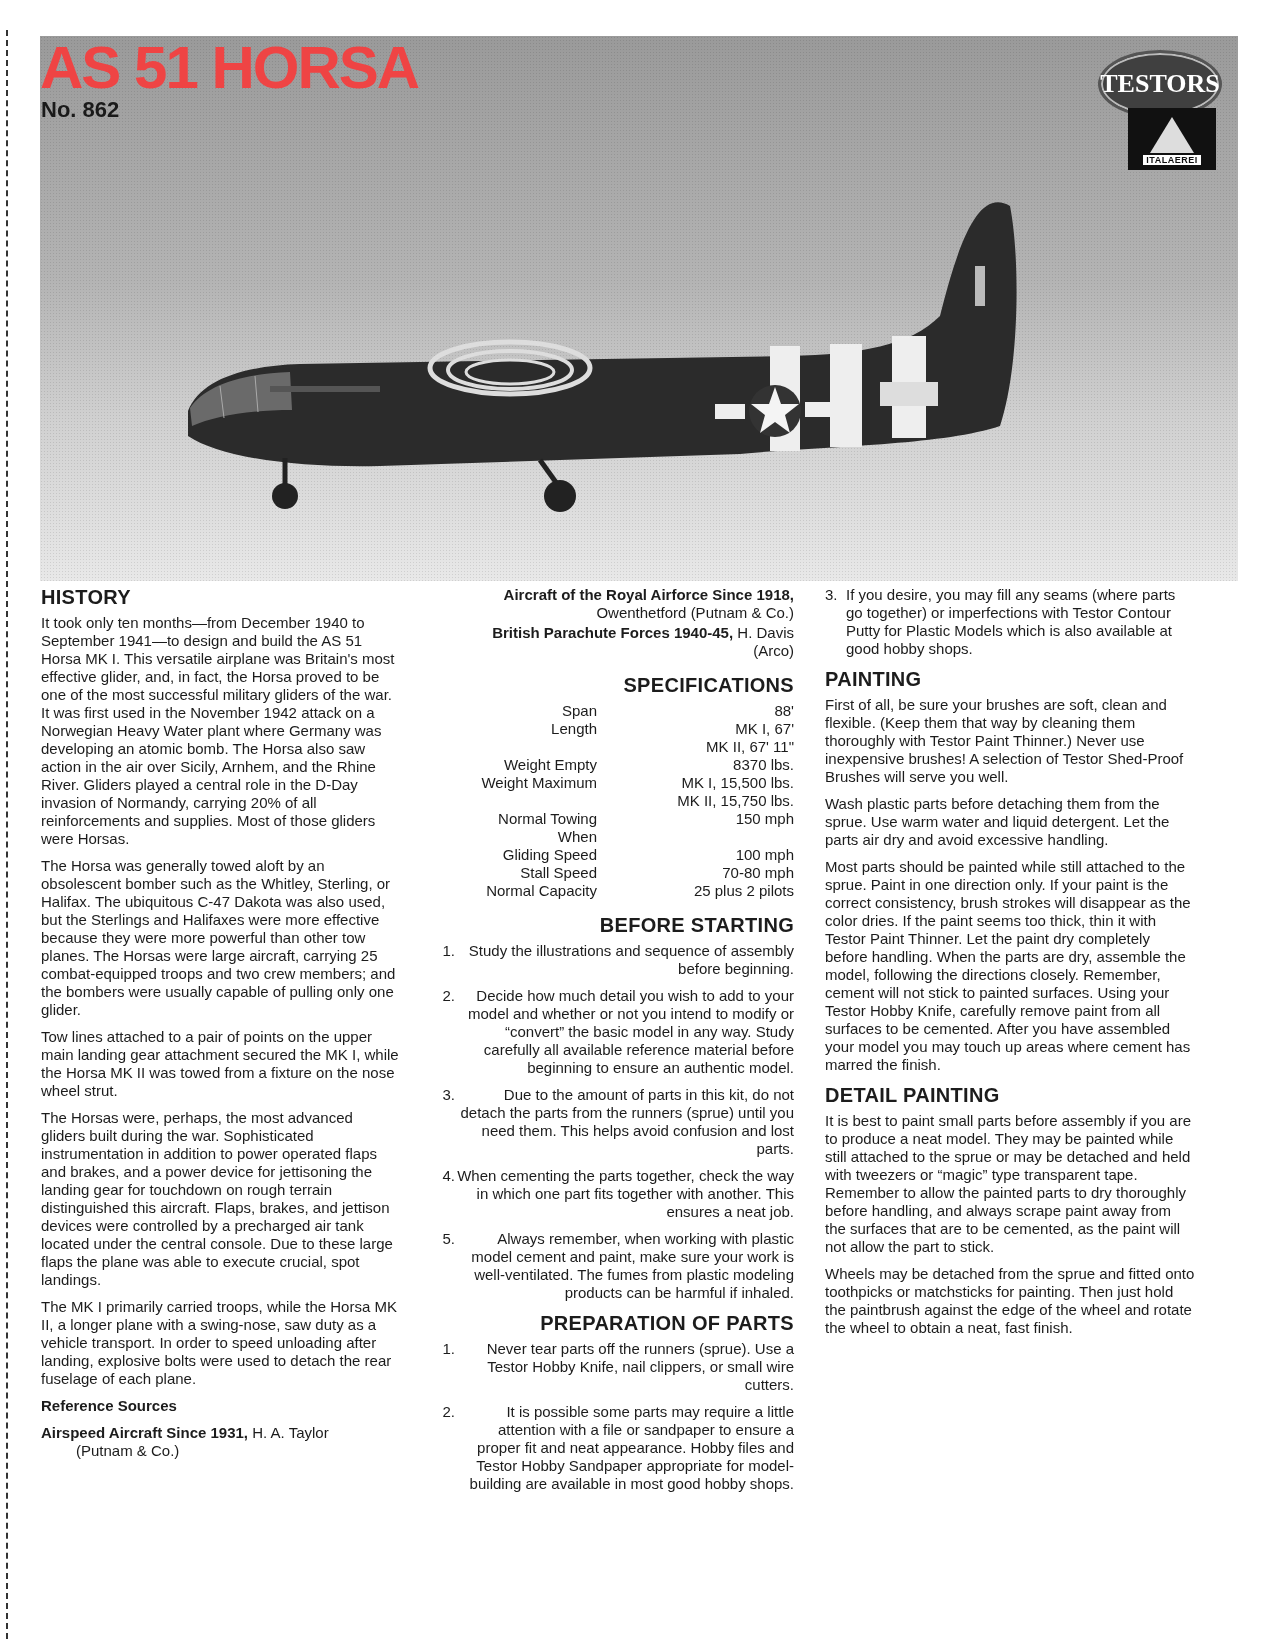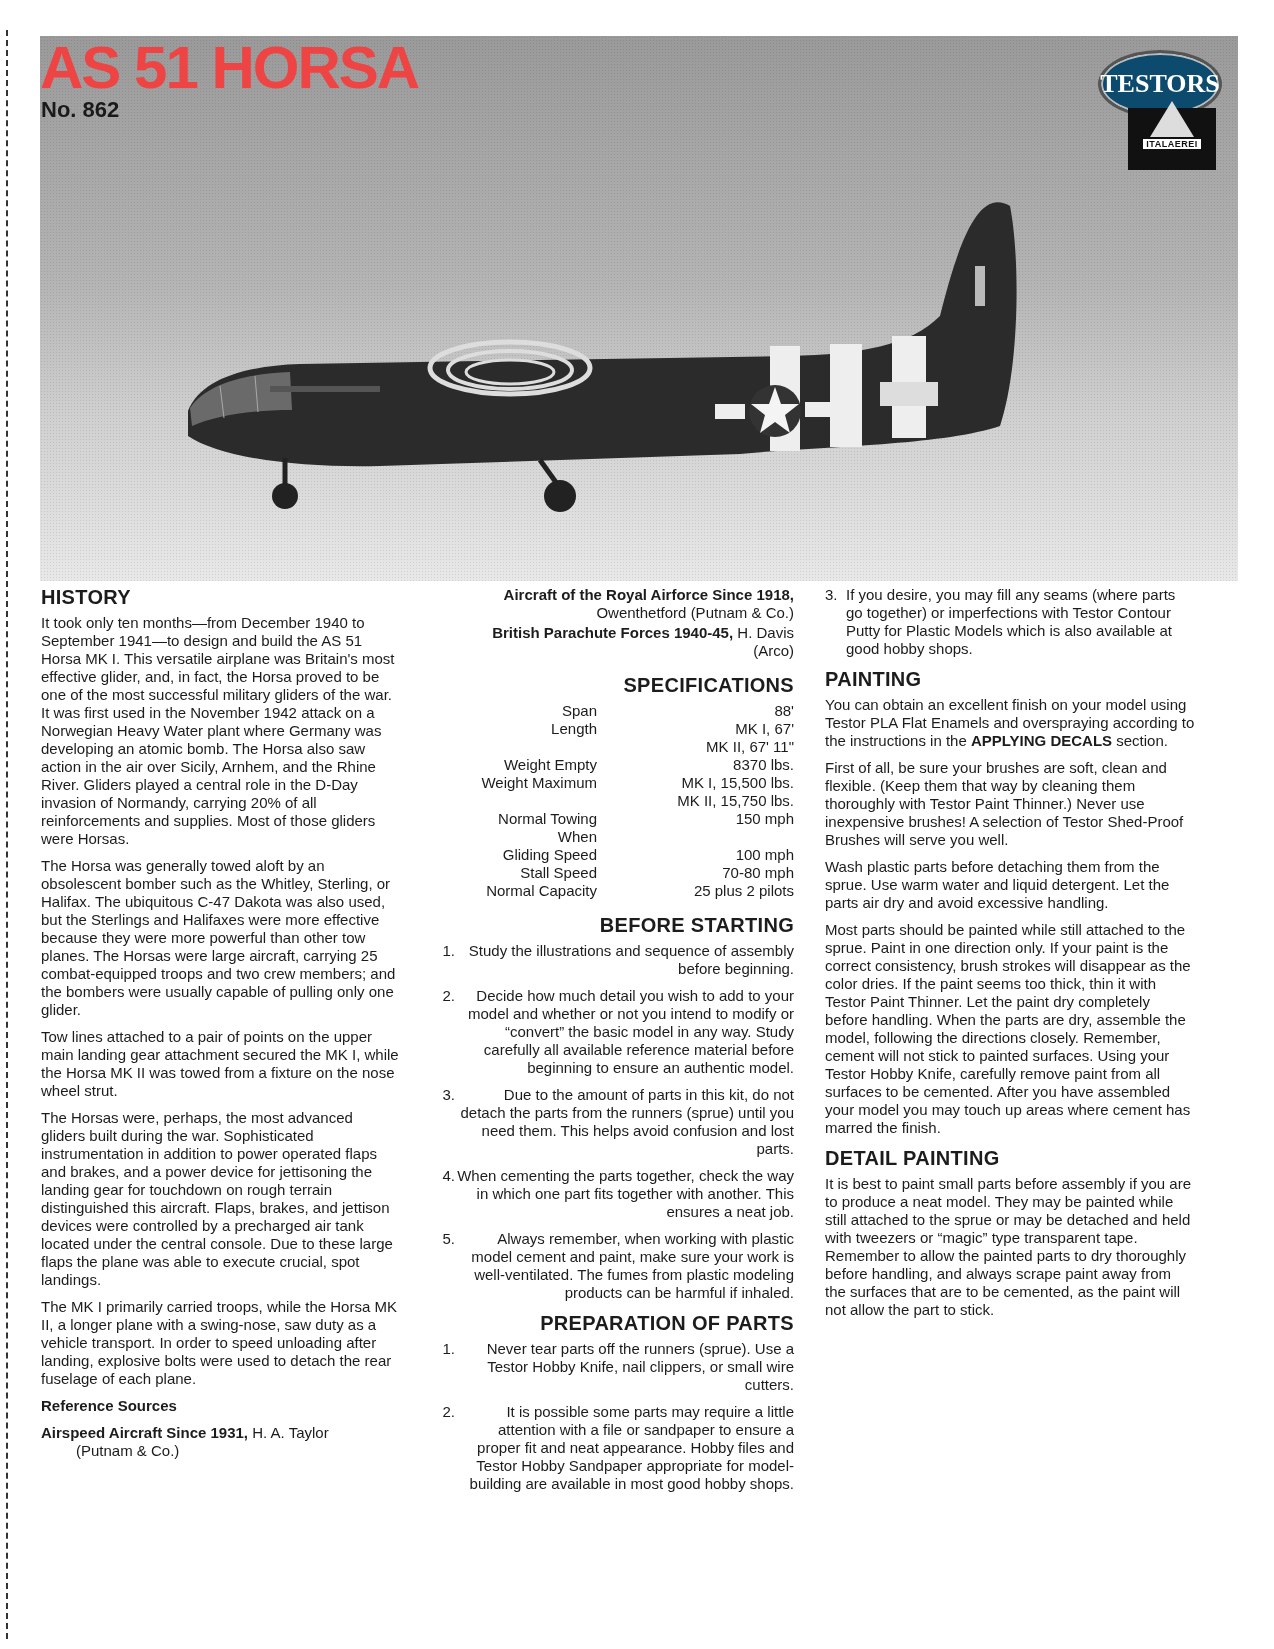--- a/index.html
+++ b/index.html
@@ -11,29 +11,29 @@
            background: linear-gradient(180deg, #9a9a9a 0%, #b4b4b4 45%, #d0d0d0 70%, #e8e8e8 100%);
            overflow: hidden; }
   .photo::after { content: ""; position: absolute; inset: 0;
     background-image: radial-gradient(rgba(0,0,0,0.10) 1px, transparent 1px);
     background-size: 3px 3px; pointer-events: none; }
   .title { position: absolute; left: 40px; top: 38px; font-weight: bold; font-size: 60px;
            letter-spacing: -2px; color: #ef4444; line-height: 1; z-index: 2; }
   .subtitle { position: absolute; left: 41px; top: 97px; font-weight: bold; font-size: 22px;
               color: #1a1a1a; z-index: 2; }
   .testors { position: absolute; right: 52px; top: 50px; width: 118px; height: 62px; border-radius: 50%;
-             background: #0c4a6e; border: 3px solid #555; box-shadow: 0 0 0 2px #bbb inset;
+             background: #404040; border: 3px solid #555; box-shadow: 0 0 0 2px #bbb inset;
              color: #fff; font-family: "Liberation Serif", serif; font-weight: bold; font-size: 26px;
              display: flex; align-items: center; justify-content: center; z-index: 2; }
   .italaerei { position: absolute; right: 58px; top: 108px; width: 88px; height: 62px; background: #111;
                z-index: 2; display: flex; flex-direction: column; align-items: center; justify-content: flex-end; }
   .italaerei .tri { width: 0; height: 0; border-left: 22px solid transparent; border-right: 22px solid transparent;
                     border-bottom: 36px solid #ddd; margin-bottom: 2px; }
   .italaerei .lbl { background: #fff; color: #111; font-size: 9px; font-weight: bold; padding: 0 3px;
-                    margin-bottom: 21px; letter-spacing: 0.5px; }
+                    margin-bottom: 5px; letter-spacing: 0.5px; }
   .plane { position: absolute; left: 140px; top: 160px; z-index: 1; }
   .col { position: absolute; top: 586px; font-size: 15px; line-height: 18px; }
   .col1 { left: 41px; width: 360px; }
   .col2 { left: 434px; width: 360px; text-align: right; }
   .col3 { left: 825px; width: 370px; }
   h2 { font-size: 20px; font-weight: bold; margin: 0 0 6px 0; letter-spacing: 0.3px; line-height: 22px; }
   p { margin: 0 0 9px 0; }
   .refs h3 { font-size: 15px; font-weight: bold; margin: 0 0 9px 0; }
   .ref { margin: 0 0 2px 0; }
   .ref .ind { padding-left: 35px; display: block; }
@@ -188,24 +188,20 @@
 
 <div class="col col3">
   <ol>
     <li>
         <span class="n">3.</span>
         <span class="t">If you desire, you may fill any seams (where parts go together) or imperfections with Testor Contour Putty for Plastic Models which is also available at good hobby shops.</span>
       </li>
   </ol>
 
   <h2>PAINTING</h2>
-  <p>
-    <span>You can obtain an excellent finish on your model using Testor PLA Flat Enamels and overspraying according to the instructions in the</span>
-    <b>APPLYING DECALS</b>
-    <span>section.</span>
-  </p>
   <p>First of all, be sure your brushes are soft, clean and flexible. (Keep them that way by cleaning them thoroughly with Testor Paint Thinner.) Never use inexpensive brushes! A selection of Testor Shed-Proof Brushes will serve you well.</p>
   <p>Wash plastic parts before detaching them from the sprue. Use warm water and liquid detergent. Let the parts air dry and avoid excessive handling.</p>
   <p>Most parts should be painted while still attached to the sprue. Paint in one direction only. If your paint is the correct consistency, brush strokes will disappear as the color dries. If the paint seems too thick, thin it with Testor Paint Thinner. Let the paint dry completely before handling. When the parts are dry, assemble the model, following the directions closely. Remember, cement will not stick to painted surfaces. Using your Testor Hobby Knife, carefully remove paint from all surfaces to be cemented. After you have assembled your model you may touch up areas where cement has marred the finish.</p>
 
   <h2 class="sec">DETAIL PAINTING</h2>
   <p>It is best to paint small parts before assembly if you are to produce a neat model. They may be painted while still attached to the sprue or may be detached and held with tweezers or “magic” type transparent tape. Remember to allow the painted parts to dry thoroughly before handling, and always scrape paint away from the surfaces that are to be cemented, as the paint will not allow the part to stick.</p>
+  <p>Wheels may be detached from the sprue and fitted onto toothpicks or matchsticks for painting. Then just hold the paintbrush against the edge of the wheel and rotate the wheel to obtain a neat, fast finish.</p>
 </div>
 
 </body></html>

